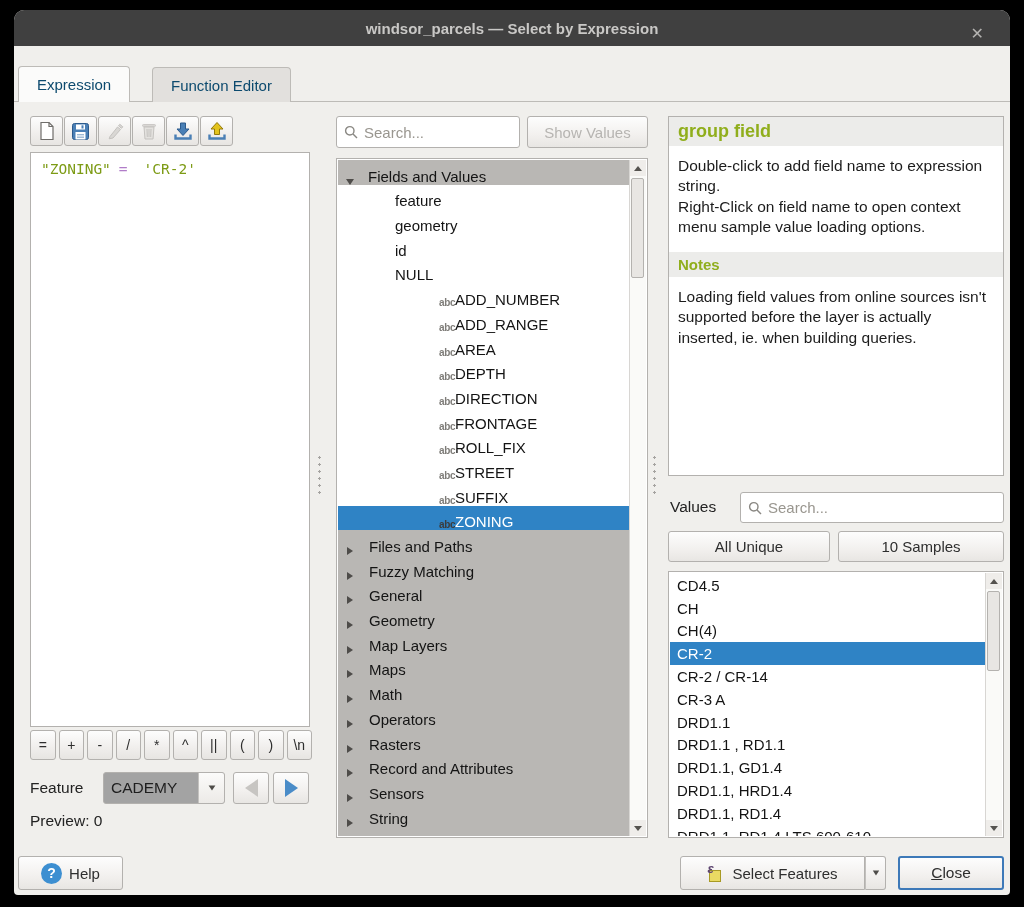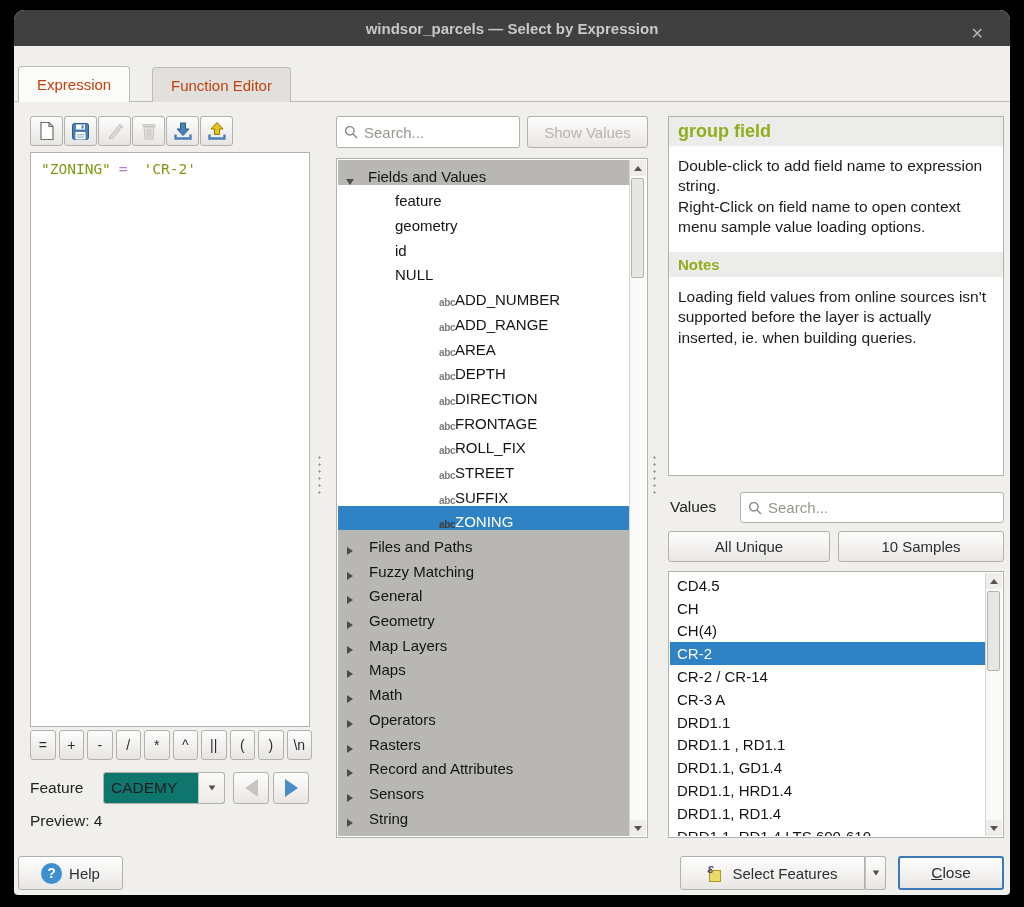--- a/index.html
+++ b/index.html
@@ -11,21 +11,21 @@
   
   .titlebar { position:absolute; left:0; top:0; width:100%; height:36px;
     background:#404040; border-radius:10px 10px 0 0; display:flex; align-items:center; justify-content:center; }
   .title { color:#c9c8c6; font-weight:bold; font-size:15px; }
   .close-x { position:absolute; right:26px; top:14px; color:#b4b3b1; font-size:16px; cursor:default; }
 
   
   .tabbar { position:absolute; left:0; top:56px; width:100%; height:36px; }
   .tabbar .baseline { position:absolute; left:0; bottom:0; width:100%; height:1px; background:#bdbbb7; }
   .tab { position:absolute; bottom:0; height:35px; display:flex; align-items:center; justify-content:center;
-    font-size:15px; color:#c2410c; border:1px solid #bdbbb7; border-bottom:none; background:#e2e0dd;
+    font-size:15px; color:#0c4a6e; border:1px solid #bdbbb7; border-bottom:none; background:#e2e0dd;
     border-radius:4px 4px 0 0; padding:0 18px; }
   .tab.active { left:4px; height:36px; background:#fbfbfa; z-index:2; }
   .tab.inactive { left:138px; }
 
   
   .btn { background:linear-gradient(#fdfdfd,#f2f0ee 60%,#e8e6e3); border:1px solid #b3b1ae;
     border-radius:3px; color:#2e2e2e; font-size:15px; font-family:inherit; display:flex;
     align-items:center; justify-content:center; }
   .btn.disabled { color:#b6b4b1; }
   .inputbox { background:#fff; border:1px solid #b3b1ae; border-radius:3px; display:flex;
@@ -48,21 +48,21 @@
   .tok-field { color:#7d9b15; } .tok-op { color:#b07cc8; margin:0 8px; } .tok-str { color:#7d9b15; margin-left:8px; }
 
   .op-row { position:absolute; left:16px; top:720px; width:282px; display:flex; gap:3px; }
   .op-btn { flex:1; height:30px; background:linear-gradient(#fdfdfd,#f0eeec 60%,#e7e5e2);
     border:1px solid #b3b1ae; border-radius:3px; font-size:14px; color:#2e2e2e;
     font-family:inherit; display:flex; align-items:center; justify-content:center; padding:0; }
 
   .feature-row { position:absolute; left:16px; top:762px; height:32px; display:flex; align-items:center; }
   .feature-label { font-size:15.5px; color:#232323; }
   .combo { position:absolute; left:73px; top:0; width:122px; height:32px; border:1px solid #b3b1ae;
-    border-radius:3px; background:#0f766e; display:flex; overflow:hidden; }
+    border-radius:3px; background:#a3a3a3; display:flex; overflow:hidden; }
   .combo-text { flex:1; display:flex; align-items:center; padding-left:7px; font-size:15.5px; color:#1e1e1e; }
   .combo-arrow { width:26px; background:linear-gradient(#fbfbfa,#eceae7); border-left:1px solid #c4c2bf;
     display:flex; align-items:center; justify-content:center; }
   .nav-btn { position:absolute; top:0; width:36px; height:32px; }
   .nav-prev { left:203px; } .nav-next { left:243px; }
   .tri-prev { width:0;height:0;border-right:13px solid #c7c5c2;border-top:9px solid transparent;border-bottom:9px solid transparent; }
   .tri-next { width:0;height:0;border-left:13px solid #4a8cc8;border-top:9px solid transparent;border-bottom:9px solid transparent; }
   .preview { position:absolute; left:16px; top:802px; font-size:15.5px; color:#232323; }
 
   
@@ -215,21 +215,21 @@
           <i class="tri-d" style="transform:scale(0.85);"></i>
         </span>
     </div>
     <button class="btn nav-btn nav-prev">
         <i class="tri-prev"></i>
       </button>
     <button class="btn nav-btn nav-next">
         <i class="tri-next"></i>
       </button>
   </div>
-  <div class="preview">Preview: 4</div>
+  <div class="preview">Preview: 0</div>
 
   <div class="splitter sp-left"></div>
   <div class="splitter sp-right"></div>
 
   <div class="inputbox mid-search">
     <svg width="14" height="14" viewBox="0 0 14 14">
         <circle cx="5.8" cy="5.8" r="4.2" fill="none" stroke="#8a8883" stroke-width="1.4"></circle>
         <line x1="9" y1="9" x2="13" y2="13" stroke="#8a8883" stroke-width="1.4"></line>
       </svg>
     <span class="placeholder">Search...</span>

